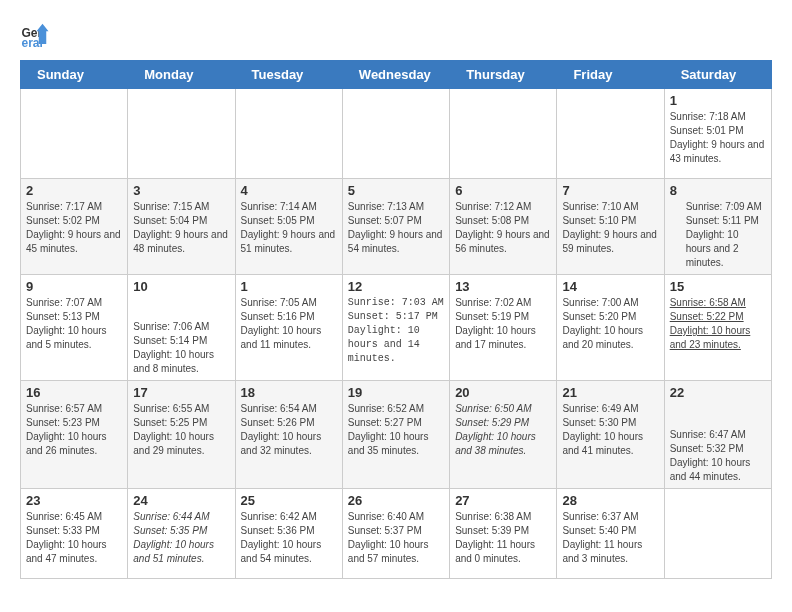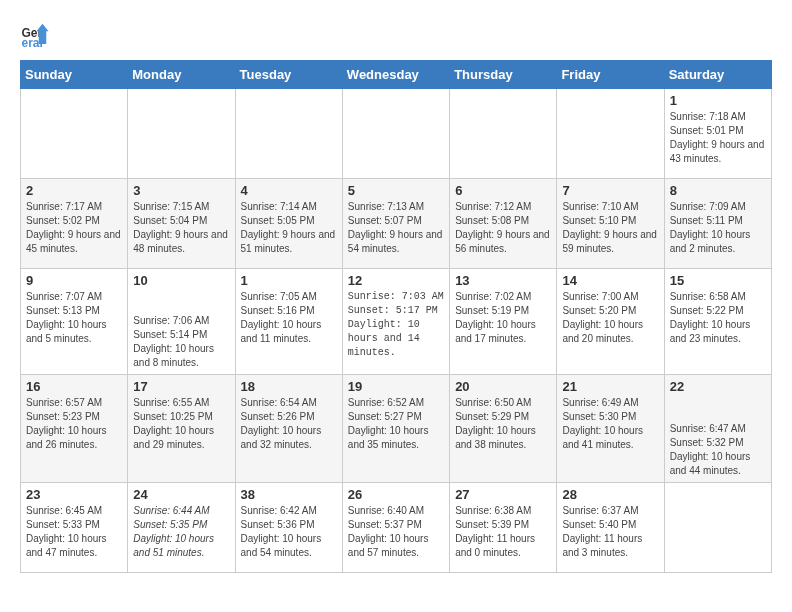--- a/index.html
+++ b/index.html
@@ -39,21 +39,21 @@
     }
     table {
       width: 100%;
       border-collapse: collapse;
       table-layout: fixed;
     }
     th {
       background-color: #3a7abf;
       color: #fff;
       text-align: left;
-      padding: 6px 4px;
+      padding: 6px 16px;
       font-size: 13px;
       font-weight: bold;
       border: 1px solid #3a7abf;
     }
     td {
       vertical-align: top;
       padding: 4px 5px;
       border: 1px solid #ccc;
       font-size: 10.5px;
       color: #333;
@@ -162,21 +162,21 @@
 Daylight: 9 hours and 56 minutes.</div>
         </td>
         <td>
           <span class="day-num">7</span>
           <div class="day-info" style="white-space: pre-line;">Sunrise: 7:10 AM
 Sunset: 5:10 PM
 Daylight: 9 hours and 59 minutes.</div>
         </td>
         <td>
           <span class="day-num">8</span>
-          <div class="day-info" style="white-space: pre-line;">Sunrise: 7:09 AM
+          <div class="day-info" style="white-space: pre-line; margin-left: 16px;">Sunrise: 7:09 AM
 Sunset: 5:11 PM
 Daylight: 10 hours and 2 minutes.</div>
         </td>
       </tr>
       <tr>
         <td>
           <span class="day-num">9</span>
           <div class="day-info" style="white-space: pre-line;">Sunrise: 7:07 AM
 Sunset: 5:13 PM
 Daylight: 10 hours and 5 minutes.</div>
@@ -206,53 +206,53 @@
 Daylight: 10 hours and 17 minutes.</div>
         </td>
         <td>
           <span class="day-num">14</span>
           <div class="day-info" style="white-space: pre-line;">Sunrise: 7:00 AM
 Sunset: 5:20 PM
 Daylight: 10 hours and 20 minutes.</div>
         </td>
         <td>
           <span class="day-num">15</span>
-          <div class="day-info" style="white-space: pre-line;">Sunrise: 6:58 AM
+          <div class="day-info" style="white-space: pre-line; text-decoration: underline;">Sunrise: 6:58 AM
 Sunset: 5:22 PM
 Daylight: 10 hours and 23 minutes.</div>
         </td>
       </tr>
       <tr>
         <td>
           <span class="day-num">16</span>
           <div class="day-info" style="white-space: pre-line;">Sunrise: 6:57 AM
 Sunset: 5:23 PM
 Daylight: 10 hours and 26 minutes.</div>
         </td>
         <td>
           <span class="day-num">17</span>
           <div class="day-info" style="white-space: pre-line;">Sunrise: 6:55 AM
-Sunset: 10:25 PM
+Sunset: 5:25 PM
 Daylight: 10 hours and 29 minutes.</div>
         </td>
         <td>
           <span class="day-num">18</span>
           <div class="day-info" style="white-space: pre-line;">Sunrise: 6:54 AM
 Sunset: 5:26 PM
 Daylight: 10 hours and 32 minutes.</div>
         </td>
         <td>
           <span class="day-num">19</span>
           <div class="day-info" style="white-space: pre-line;">Sunrise: 6:52 AM
 Sunset: 5:27 PM
 Daylight: 10 hours and 35 minutes.</div>
         </td>
         <td>
           <span class="day-num">20</span>
-          <div class="day-info" style="white-space: pre-line;">Sunrise: 6:50 AM
+          <div class="day-info" style="white-space: pre-line; font-style: italic;">Sunrise: 6:50 AM
 Sunset: 5:29 PM
 Daylight: 10 hours and 38 minutes.</div>
         </td>
         <td>
           <span class="day-num">21</span>
           <div class="day-info" style="white-space: pre-line;">Sunrise: 6:49 AM
 Sunset: 5:30 PM
 Daylight: 10 hours and 41 minutes.</div>
         </td>
         <td>
@@ -269,21 +269,21 @@
 Sunset: 5:33 PM
 Daylight: 10 hours and 47 minutes.</div>
         </td>
         <td>
           <span class="day-num">24</span>
           <div class="day-info" style="white-space: pre-line; font-style: italic;">Sunrise: 6:44 AM
 Sunset: 5:35 PM
 Daylight: 10 hours and 51 minutes.</div>
         </td>
         <td>
-          <span class="day-num">38</span>
+          <span class="day-num">25</span>
           <div class="day-info" style="white-space: pre-line;">Sunrise: 6:42 AM
 Sunset: 5:36 PM
 Daylight: 10 hours and 54 minutes.</div>
         </td>
         <td>
           <span class="day-num">26</span>
           <div class="day-info" style="white-space: pre-line;">Sunrise: 6:40 AM
 Sunset: 5:37 PM
 Daylight: 10 hours and 57 minutes.</div>
         </td>

